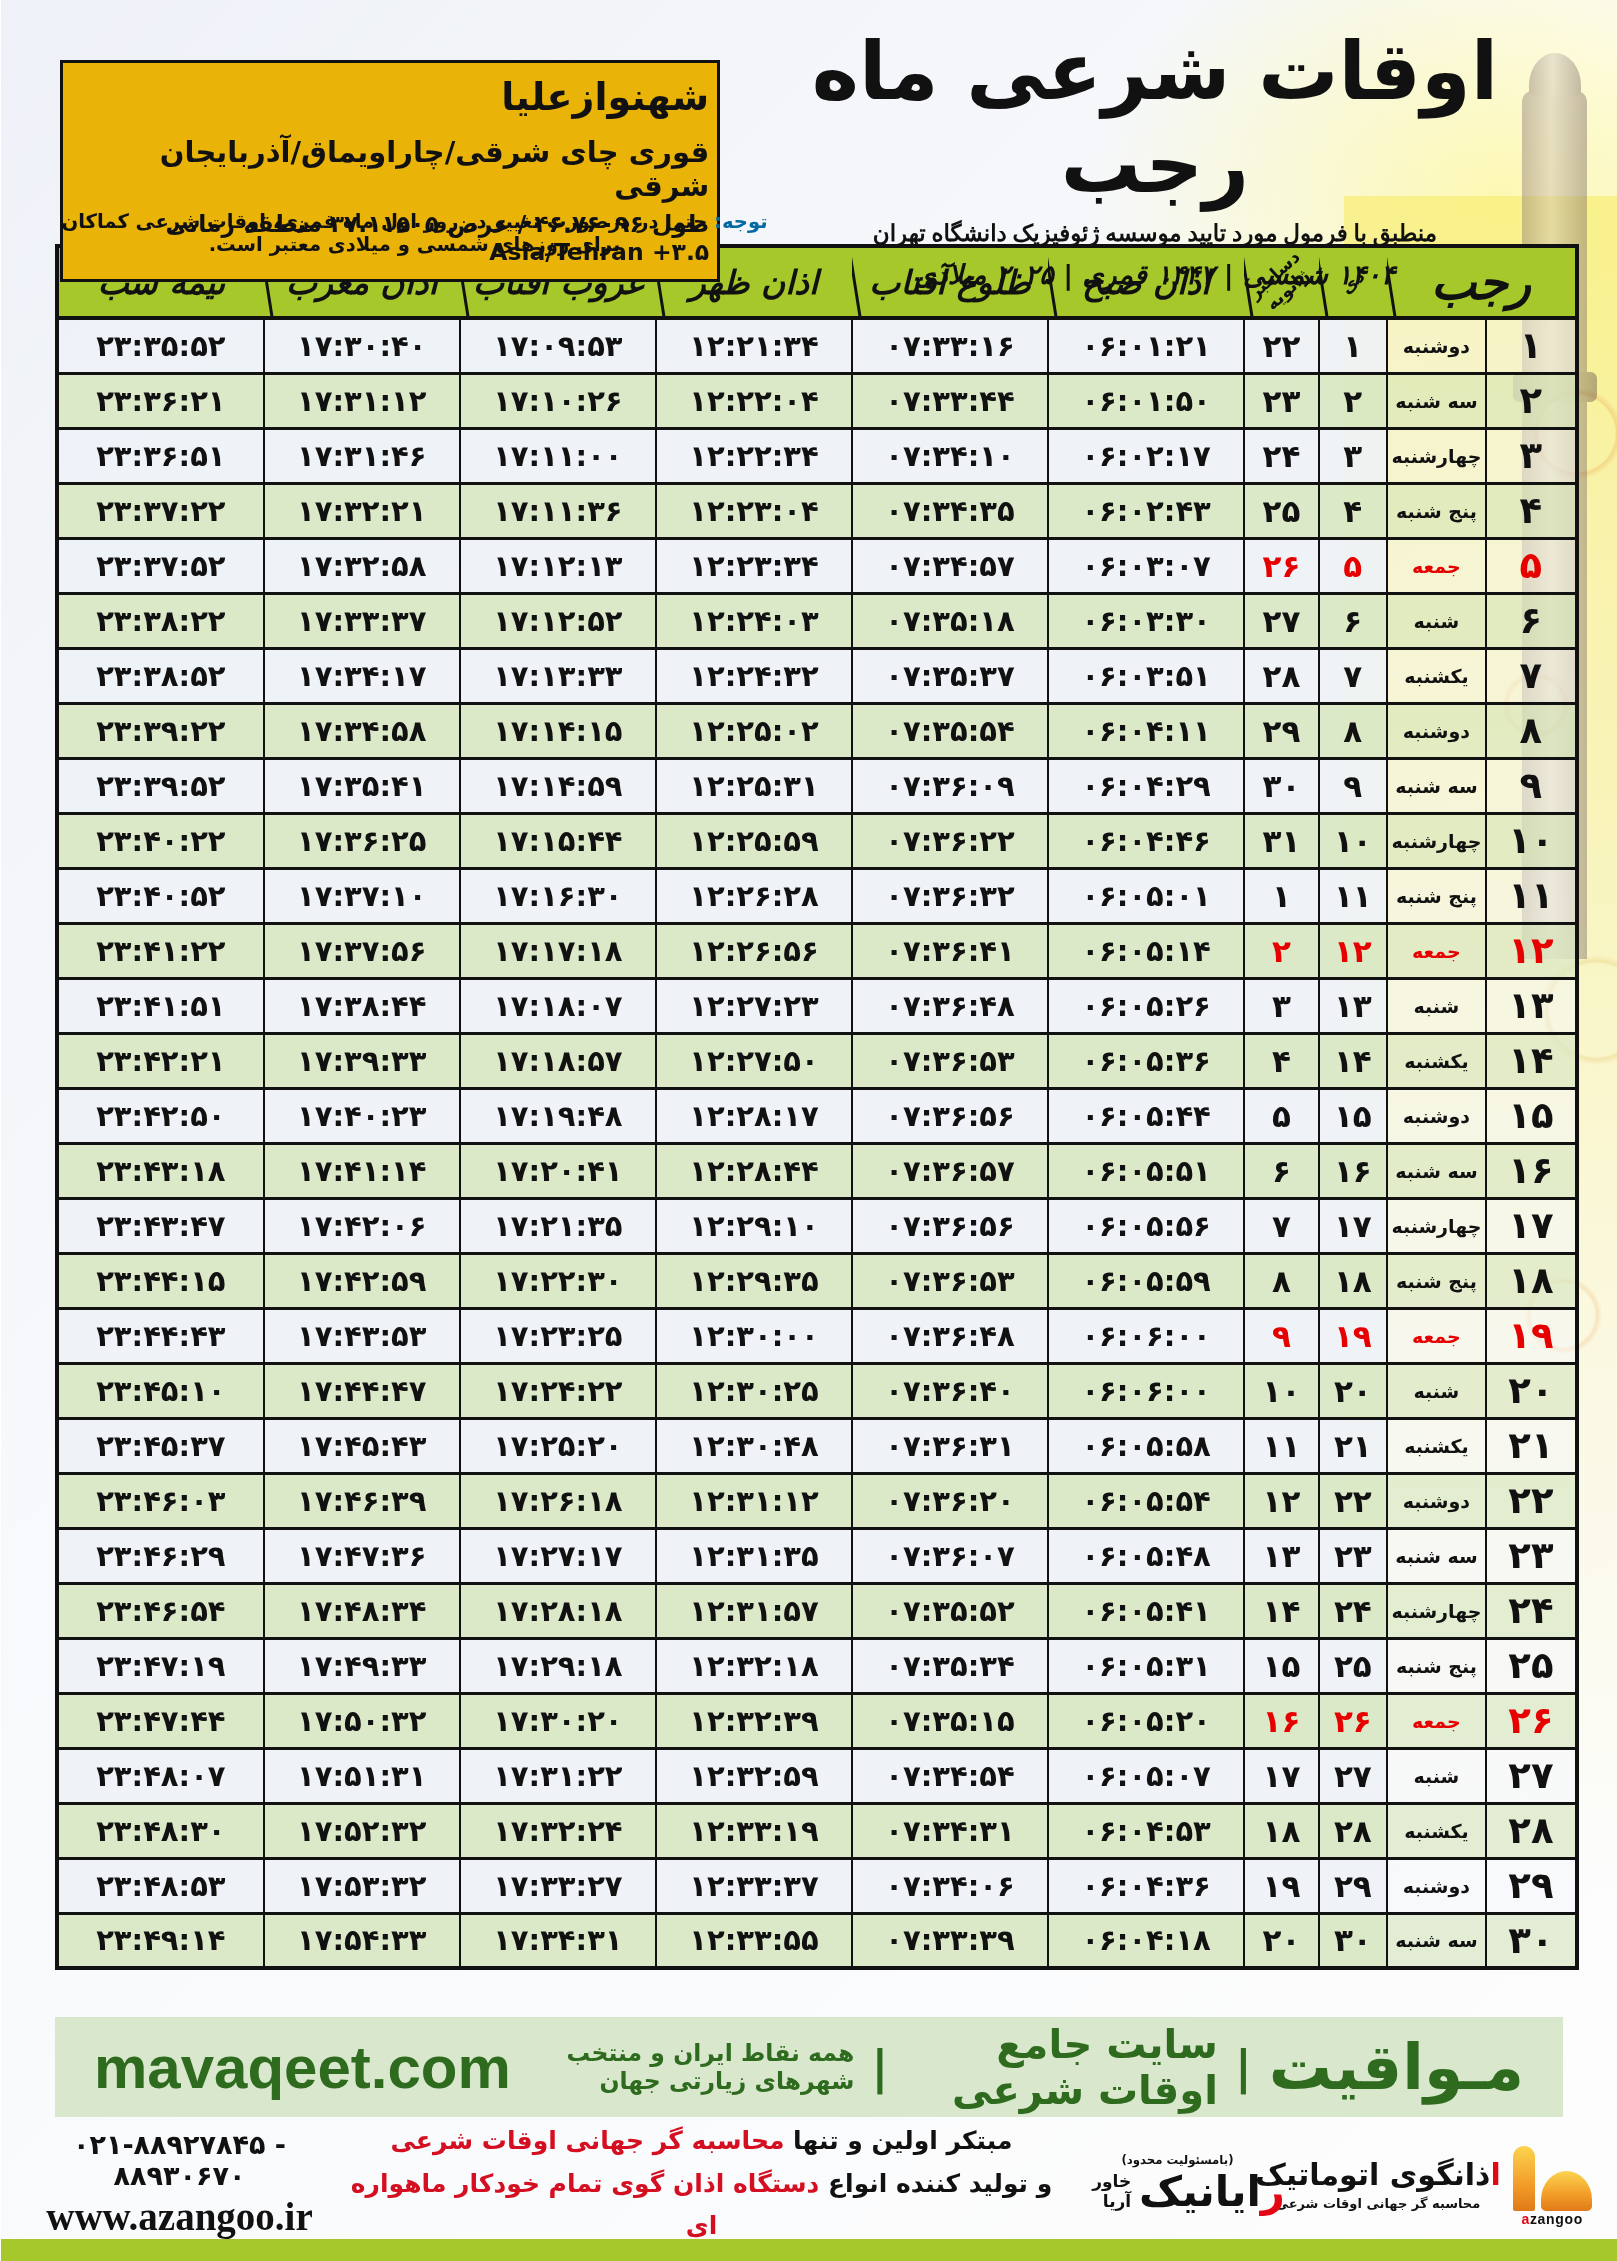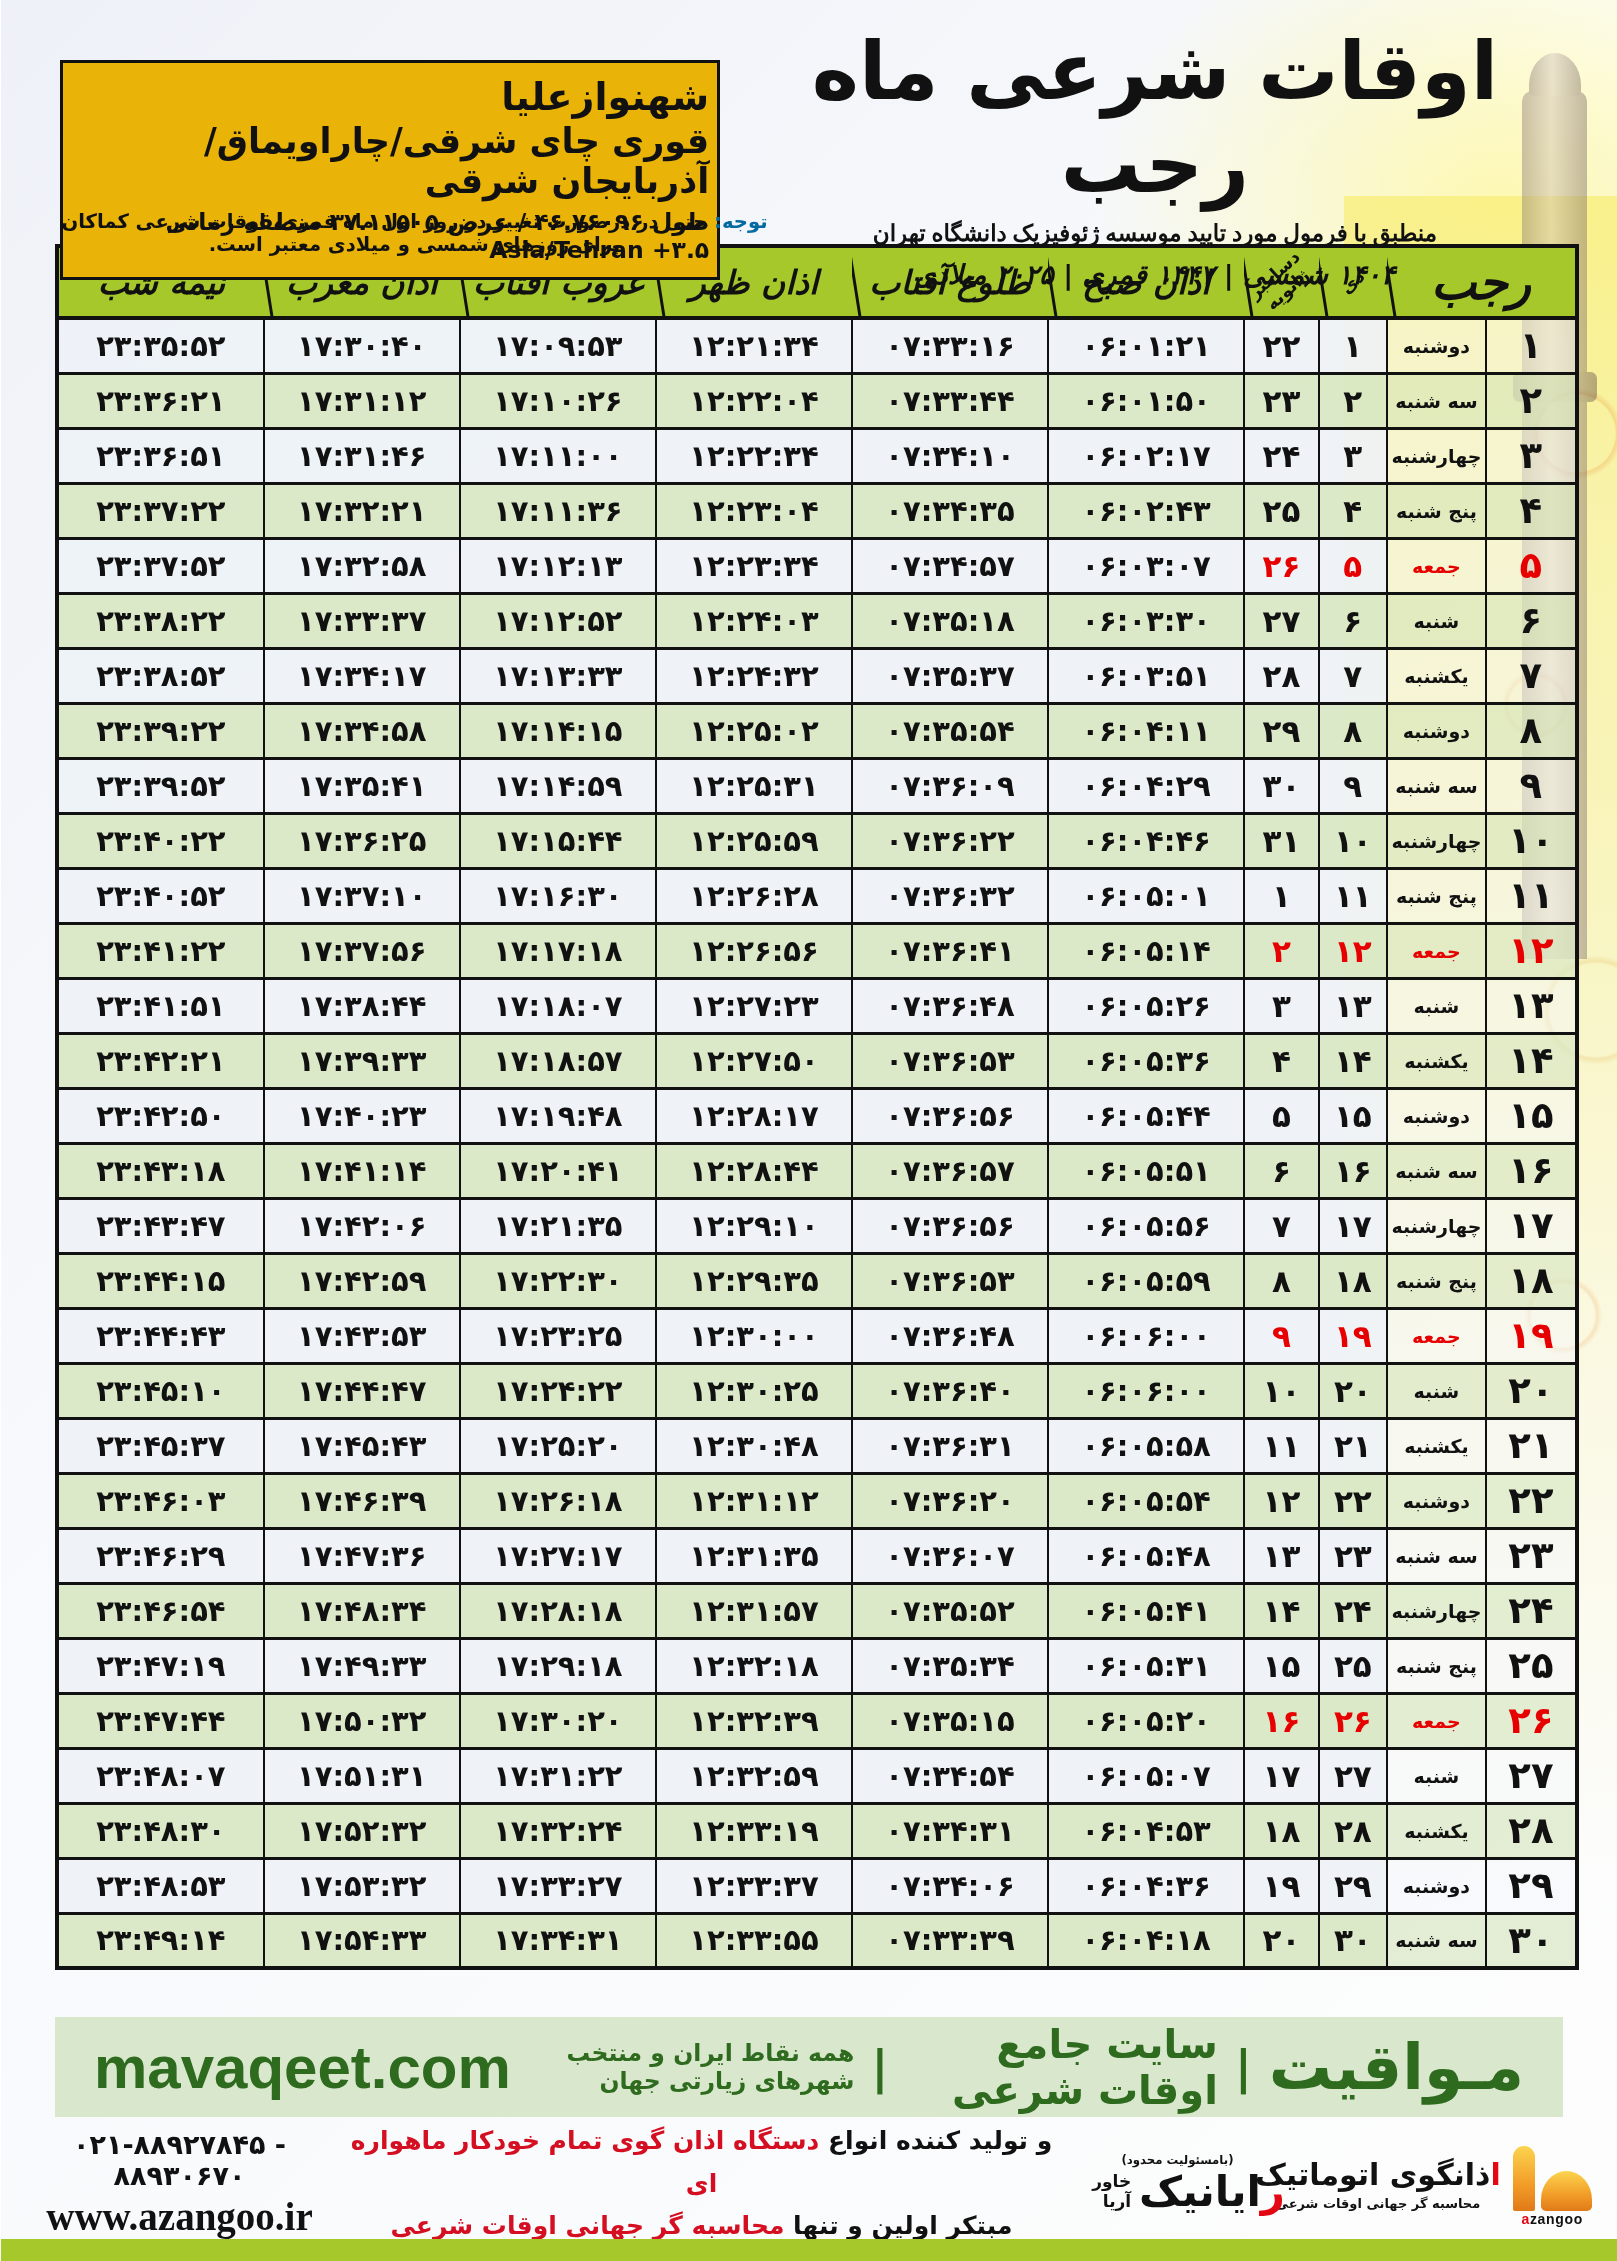--- a/index.html
+++ b/index.html
@@ -46,21 +46,21 @@
   
   .title-block { position:absolute; z-index:2; top:25px; right:19.6px; width:887px; text-align:center; }
   .title { font-size:80px; font-weight:bold; letter-spacing:-1.3px; }
   .subtitle { font-size:23px; font-weight:bold; margin-top:9px;font-family:Liberation Serif, serif; }
   .years { font-size:27px; font-weight:bold; margin-top:11.7px;font-style:italic; }
   .location-box {
     position:absolute; z-index:2; left:60px; top:60px; width:660px;
     border:3.3px solid #111; background:#eab308; padding:11.7px 7.8px 13px;
   }
   .loc-name { font-size:38px; font-weight:bold; }
-  .loc-region { font-size:35px; font-weight:bold; margin-top:2px; }
+  .loc-region { font-size:29px; font-weight:bold; margin-top:16px; }
   .loc-coords { font-size:23.5px; font-weight:bold; margin-top:7.8px; font-family:"DejaVu Sans", sans-serif; }
   .notice { position:absolute; z-index:2; left:36px; top:210px; width:757px; font-size:19.6px; font-weight:bold; text-align:center; }
   .notice .red { color:#0369a1; }
   
   .sched-wrap { position:absolute; z-index:1; left:55px; top:244px; width:1524px; }
   table.sched { width:100%; table-layout:fixed; border-collapse:collapse; border:4.6px solid #111; }
   .sched th, .sched td { border:2px solid #111; text-align:center; vertical-align:middle; overflow:hidden; }
   .sched thead th {
     background:#a6c82b; height:72px; border-bottom:4.6px solid #111; border-left:none; border-right:none;
     position:relative; font-weight:bold;
@@ -579,22 +579,22 @@
     </div>
   </div>
   <div class="rayanik">
     <div class="ry-note">(بامسئولیت محدود)</div>
     <div class="ry-row">
       <div class="ry-name"><span class="red">ر</span><span>ایانیک</span></div>
       <div class="ry-sub">خاور آریا</div>
     </div>
   </div>
   <div class="promo">
+    <div><span>مبتکر اولین و تنها </span><span class="red">محاسبه گر جهانی اوقات شرعی</span></div>
     <div><span>و تولید کننده انواع </span><span class="red">دستگاه اذان گوی تمام خودکار ماهواره ای</span></div>
-    <div><span>مبتکر اولین و تنها </span><span class="red">محاسبه گر جهانی اوقات شرعی</span></div>
   </div>
   <div class="contact">
     <div class="phone">۰۲۱-۸۸۹۲۷۸۴۵ - ۸۸۹۳۰۶۷۰</div>
     <div class="site-url">www.azangoo.ir</div>
   </div>
 </div>
 
 <div class="bottom-strip"></div>
 
 

